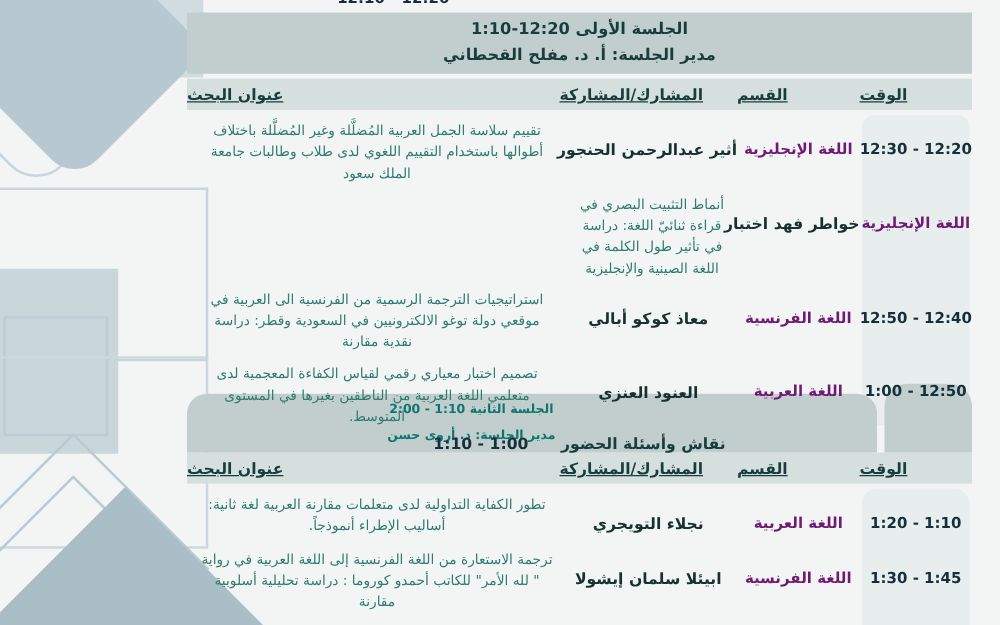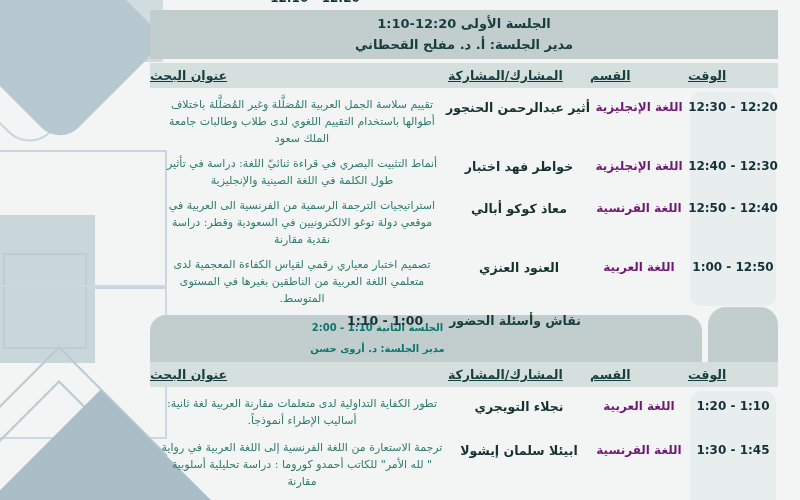--- a/index.html
+++ b/index.html
@@ -36,21 +36,21 @@
   .rows{position:relative;}
   .time-band{
     position:absolute;right:2px;top:3px;width:86px;background:#e8eeed;z-index:0;
   }
   .tb-round-bottom{border-radius:10px 10px 10px 10px;}
   .tb-round-top{border-radius:12px 12px 0 0;}
   .row{
     position:relative;z-index:1;
     display:grid;grid-template-columns:90px 98px 142px 1fr;
   }
-  .cell{padding-top:12px;text-align:center;}
+  .cell{padding-top:24px;text-align:center;}
   .c-time{font-weight:bold;font-size:12px;color:#14303b;white-space:nowrap;}
   .c-dept{font-weight:bold;font-size:12px;color:#701a75;white-space:nowrap;}
   .c-name{font-weight:bold;font-size:12.5px;color:#16322f;white-space:nowrap;}
   .c-title{font-size:11px;color:#2f7c6e;line-height:1.55;padding:8px 4px 0 10px;}
   .discussion{
     position:relative;z-index:1;display:flex;justify-content:center;gap:26px;
     align-items:center;height:26px;font-weight:bold;color:#173e3d;font-size:12.5px;
   }
   .discussion .d-time{color:#14303b;}
   
@@ -105,21 +105,20 @@
       <div class="time-band tb-round-bottom" style="top:4px;bottom:28px;"></div>
 
       <div class="row" style="min-height:52px;">
         <div class="cell c-time">12:20 - 12:30</div>
         <div class="cell c-dept">اللغة الإنجليزية</div>
         <div class="cell c-name">أثير عبدالرحمن الحنجور</div>
         <div class="cell c-title">تقييم سلاسة الجمل العربية المُضلَّلة وغير المُضلَّلة باختلاف أطوالها باستخدام التقييم اللغوي لدى طلاب وطالبات جامعة الملك سعود</div>
       </div>
 
       <div class="row" style="min-height:38px;">
-        <div class="cell c-time">12:30 - 12:40</div>
         <div class="cell c-dept">اللغة الإنجليزية</div>
         <div class="cell c-name">خواطر فهد اختبار</div>
         <div class="cell c-title">أنماط التثبيت البصري في قراءة ثنائيّ اللغة: دراسة في تأثير طول الكلمة في اللغة الصينية والإنجليزية</div>
       </div>
 
       <div class="row" style="min-height:44px;">
         <div class="cell c-time">12:40 - 12:50</div>
         <div class="cell c-dept">اللغة الفرنسية</div>
         <div class="cell c-name">معاذ كوكو أبالي</div>
         <div class="cell c-title">استراتيجيات الترجمة الرسمية من الفرنسية الى العربية في موقعي دولة توغو الالكترونيين في السعودية وقطر: دراسة نقدية مقارنة</div>

